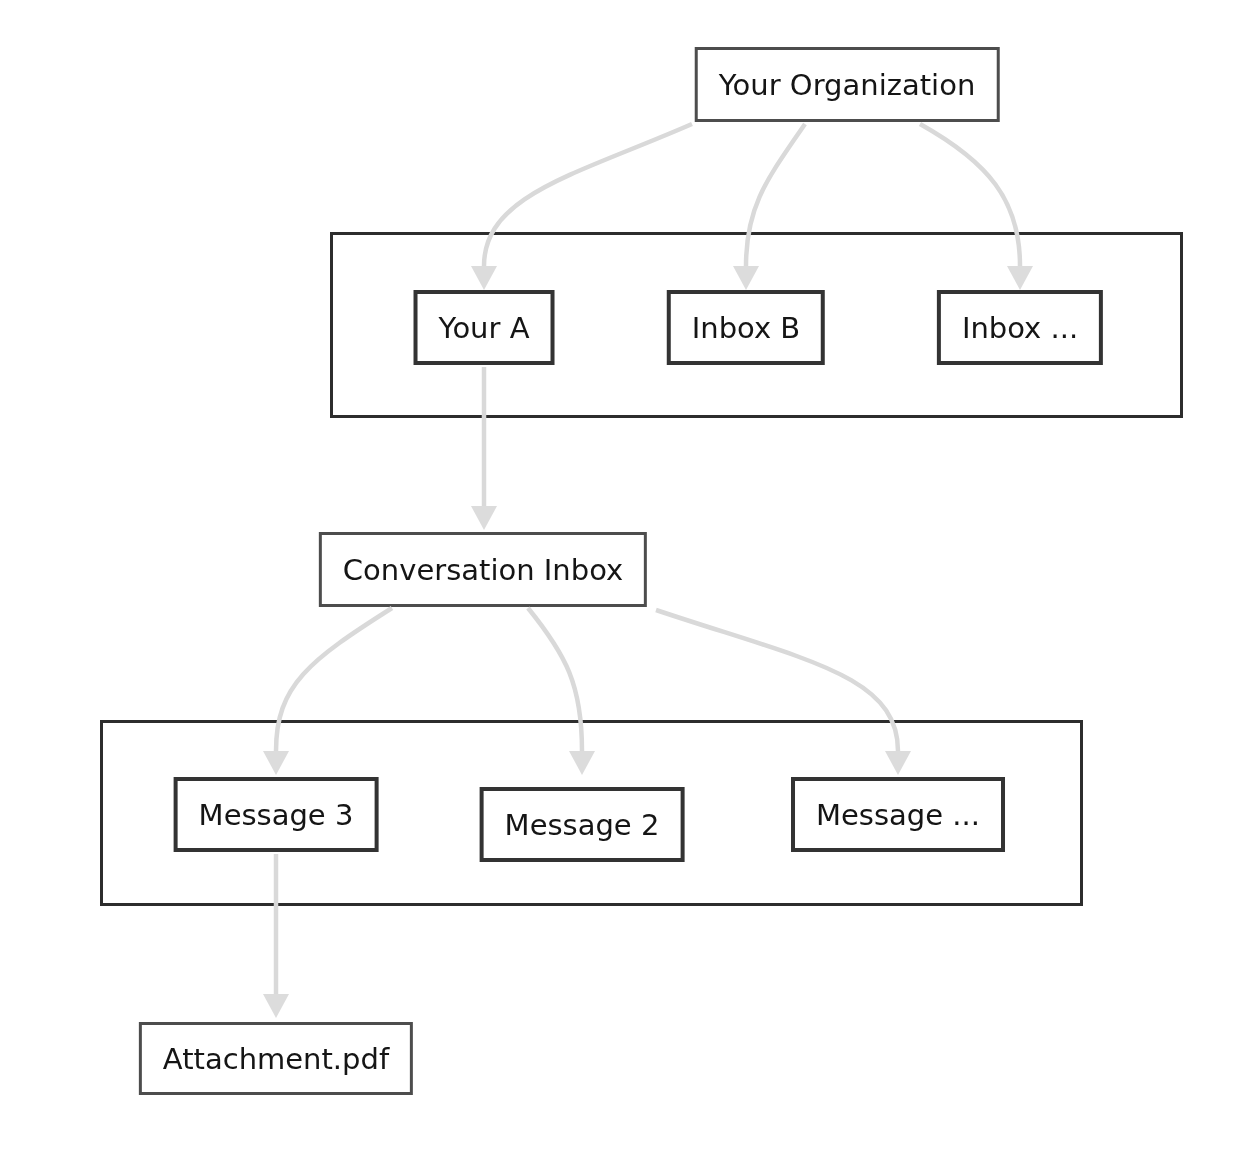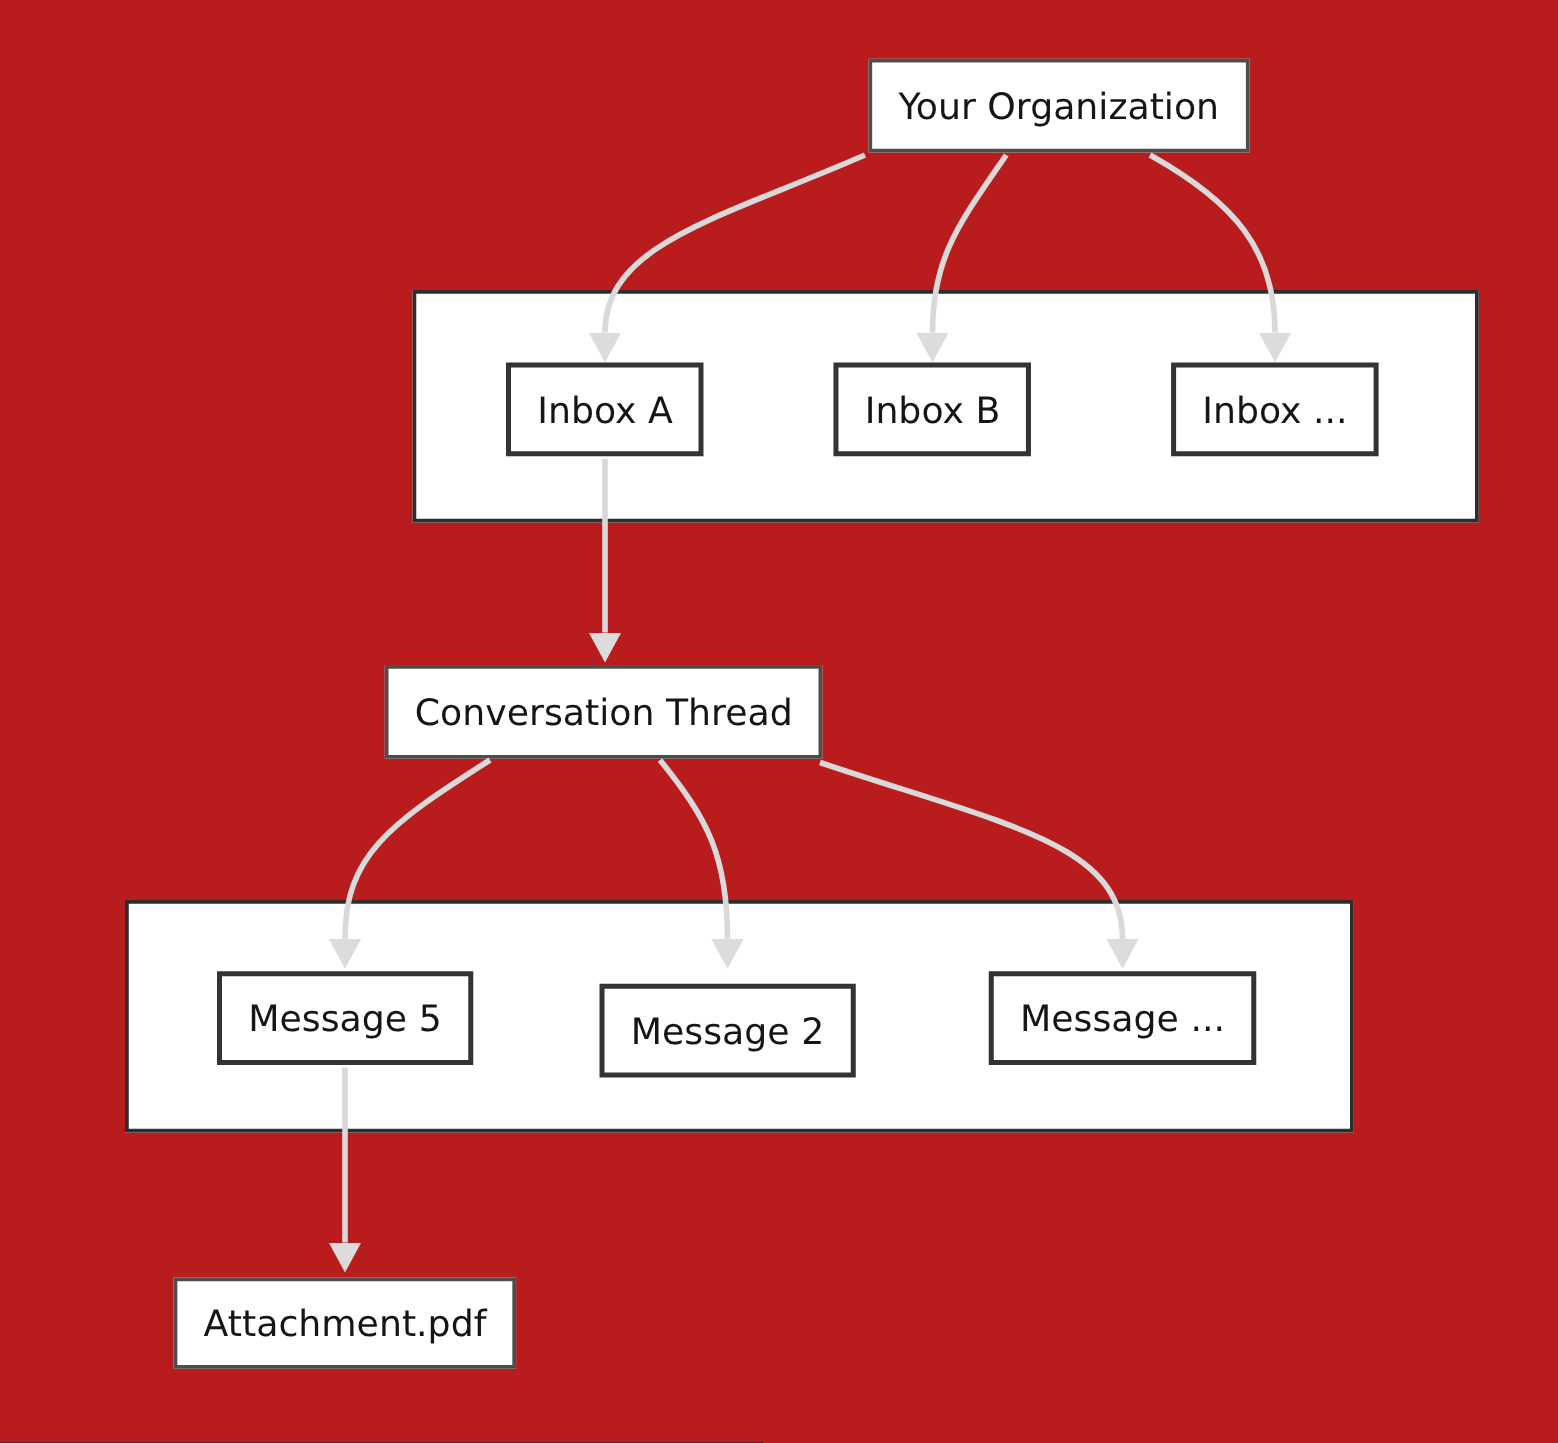--- a/index.html
+++ b/index.html
@@ -4,21 +4,21 @@
 <style>
   html, body {
     margin: 0;
     padding: 0;
     background: #1f1f1f;
   }
   #stage {
     position: relative;
     width: 1246px;
     height: 1154px;
-    background: #b91c1c;
+    background: #ffffff;
     overflow: hidden;
     font-family: "DejaVu Sans", "Liberation Sans", sans-serif;
   }
   .group-container {
     position: absolute;
     background: #ffffff;
     border: 3px solid #2d2d2d;
     box-sizing: border-box;
     z-index: 1;
   }
@@ -73,35 +73,35 @@
 <div id="stage">
 
   <div id="inbox-container" class="group-container"></div>
   <div id="message-container" class="group-container"></div>
 
   <div id="node-organization" class="node standalone">
     <span>Your Organization</span>
   </div>
 
   <div id="node-inbox-a" class="node inner">
-    <span>Inbox A</span>
+    <span>Your A</span>
   </div>
   <div id="node-inbox-b" class="node inner">
     <span>Inbox B</span>
   </div>
   <div id="node-inbox-more" class="node inner">
     <span>Inbox ...</span>
   </div>
 
   <div id="node-thread" class="node standalone">
-    <span>Conversation Thread</span>
+    <span>Conversation Inbox</span>
   </div>
 
   <div id="node-message-1" class="node inner">
-    <span>Message 5</span>
+    <span>Message 3</span>
   </div>
   <div id="node-message-2" class="node inner">
     <span>Message 2</span>
   </div>
   <div id="node-attachment" class="node standalone">
     <span>Attachment.pdf</span>
   </div>
 
   <div id="node-message-more" class="node inner">
     <span>Message ...</span>

